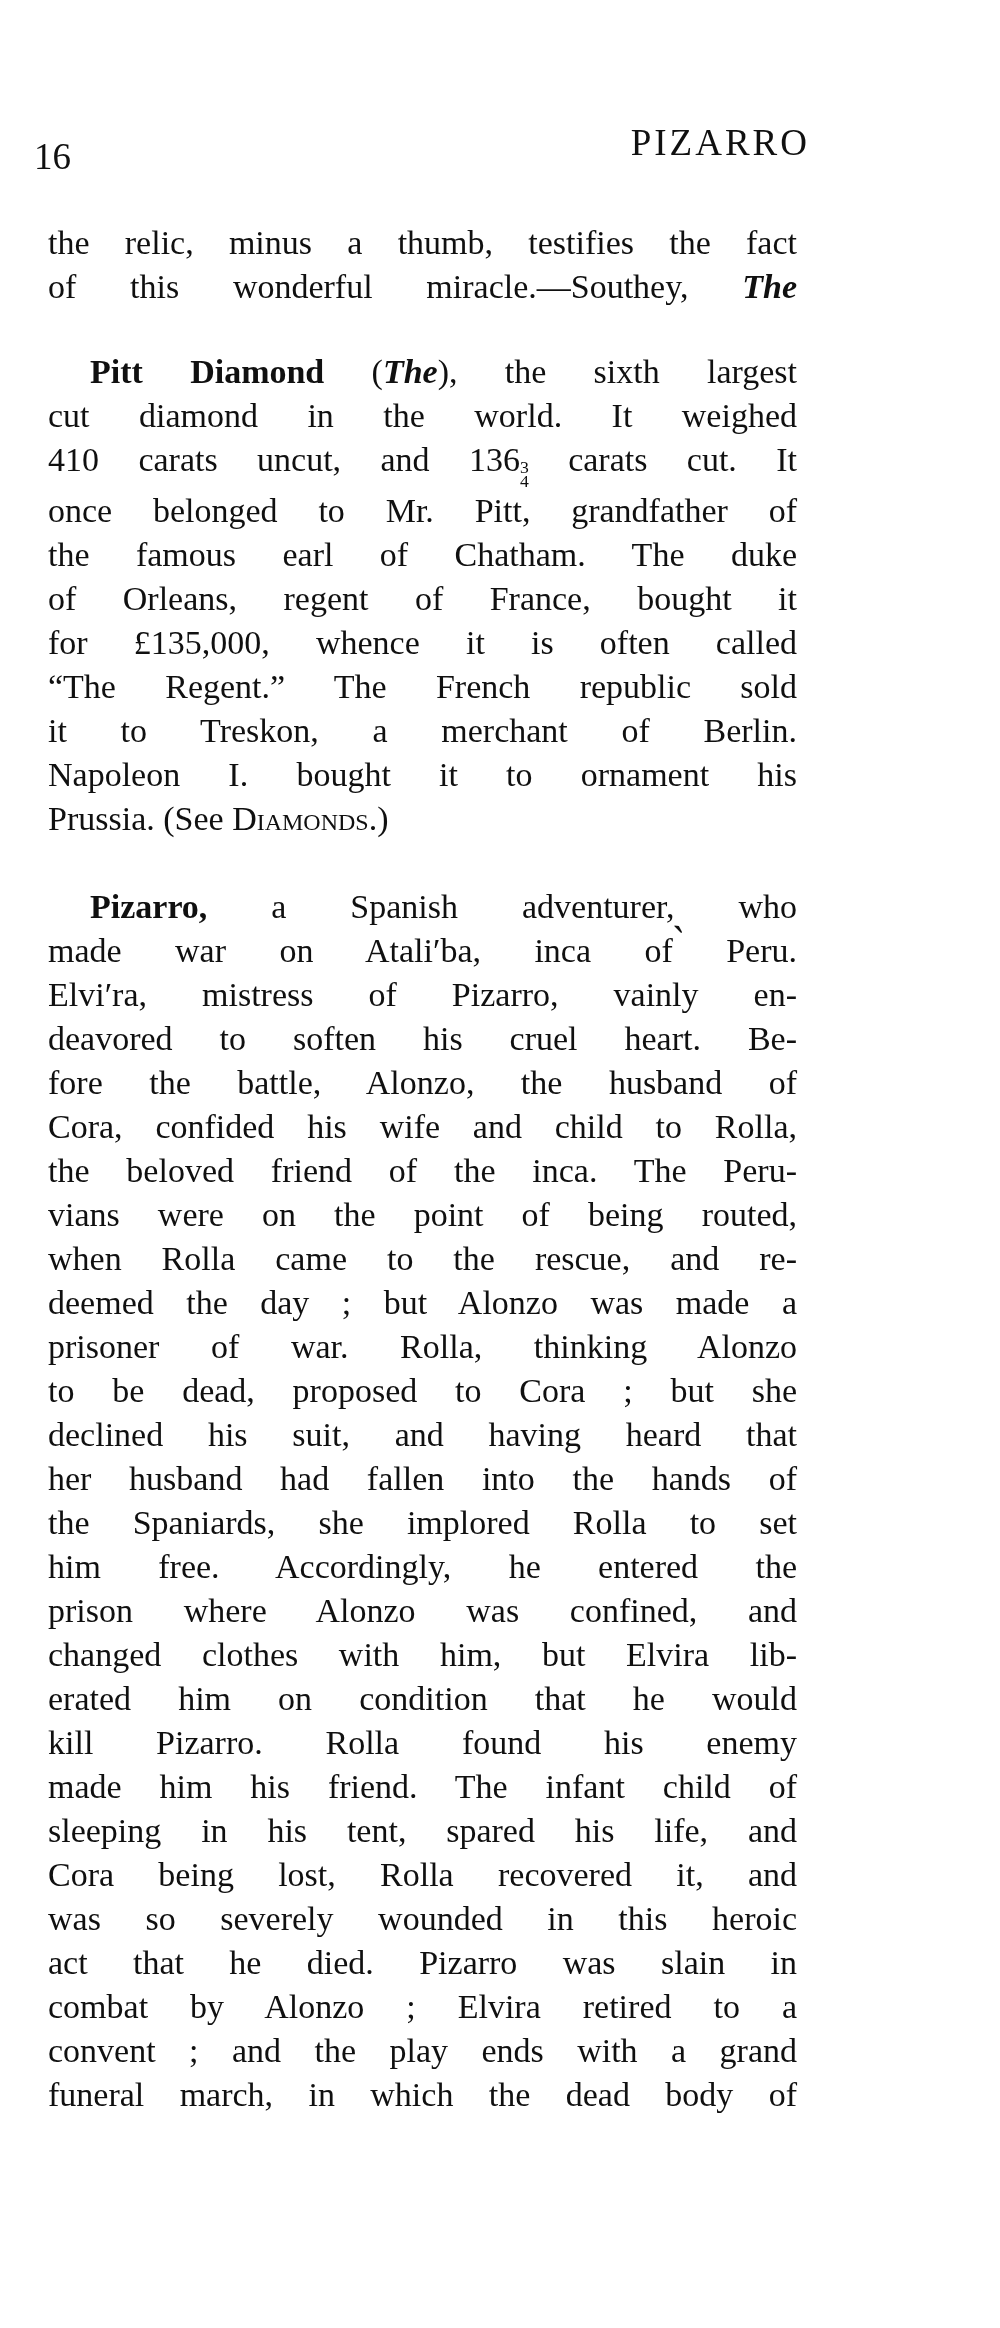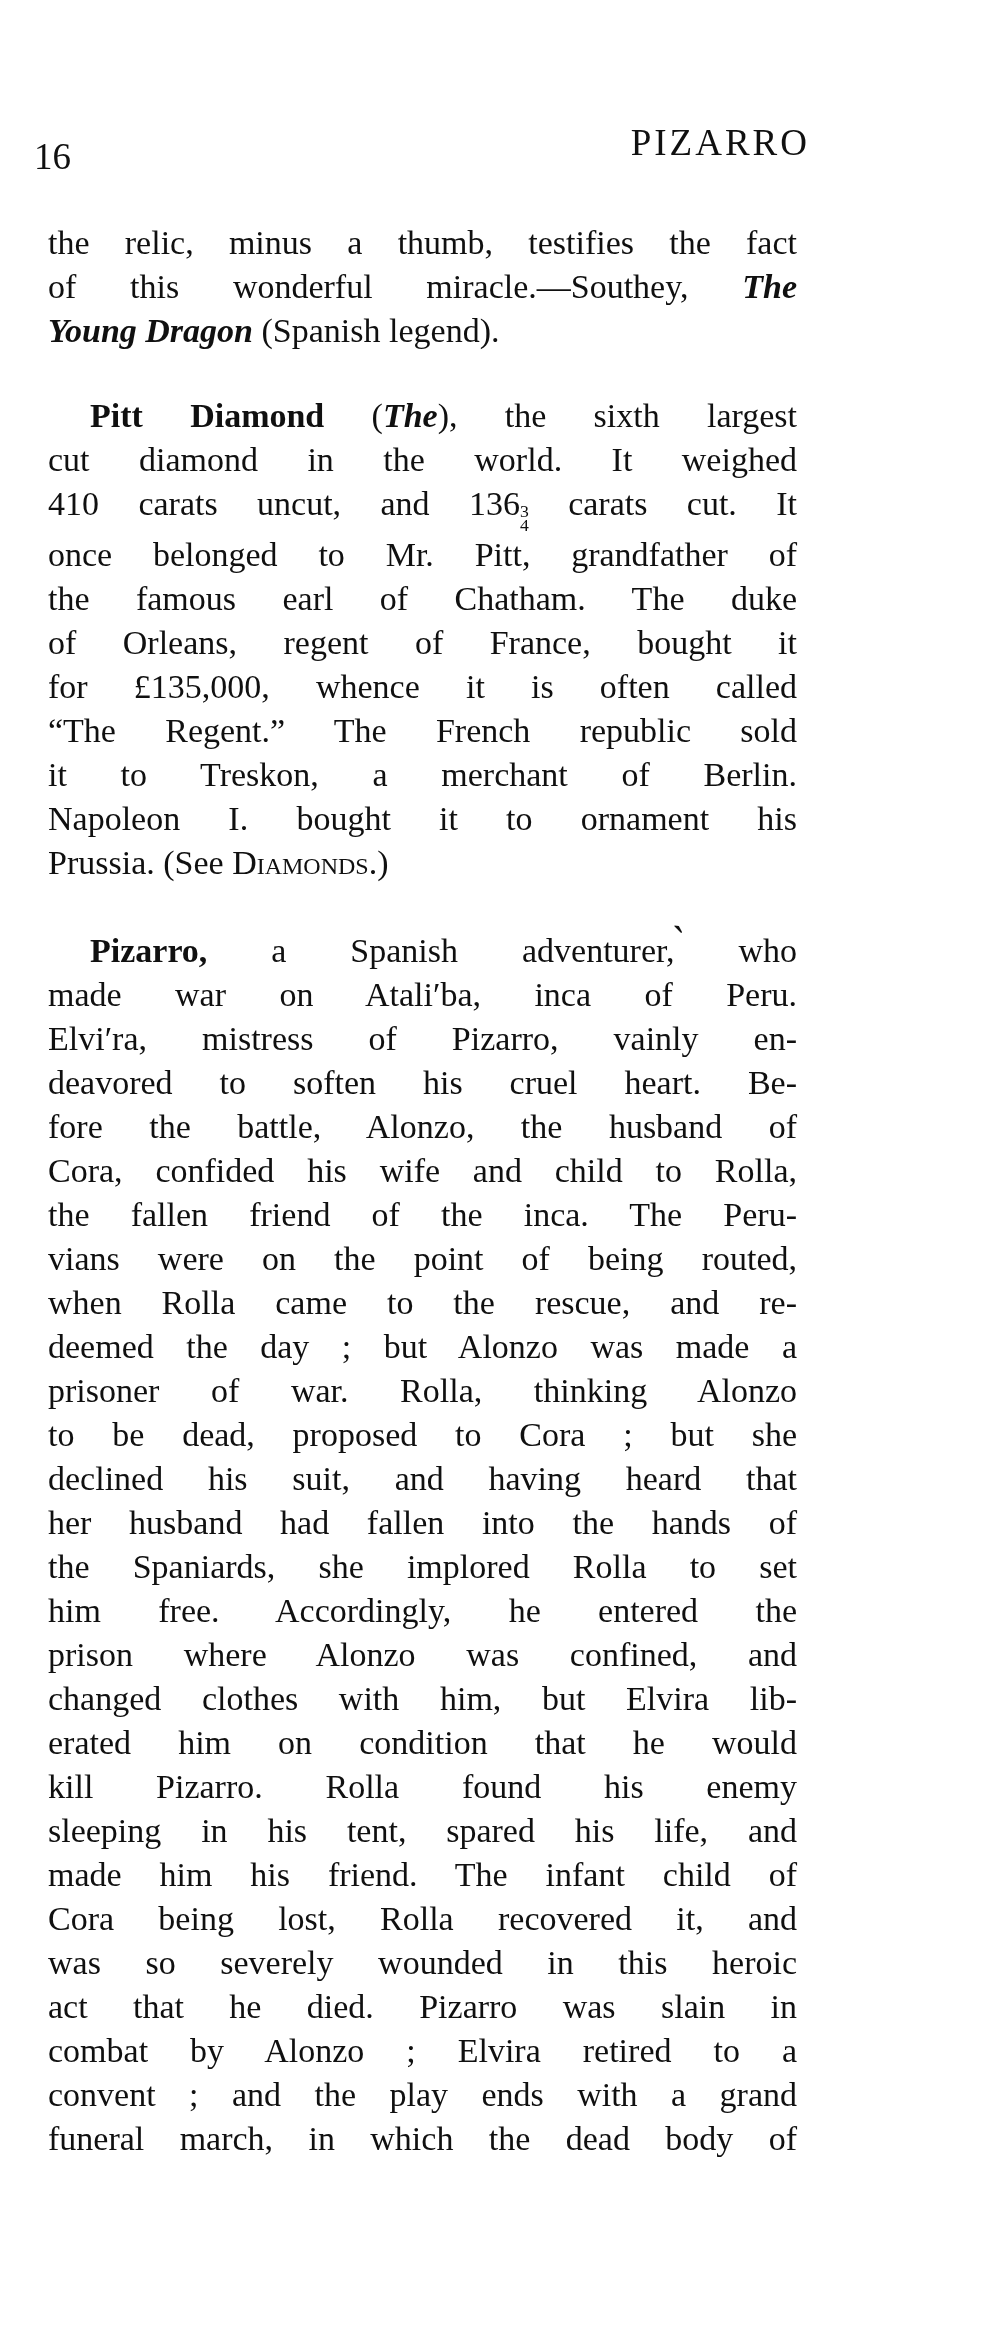--- a/index.html
+++ b/index.html
@@ -62,21 +62,20 @@
 </head>
 <body>
 
 <div class="page">
   <div class="header-pagenum">16</div>
   <div class="header-title">PIZARRO</div>
   <div class="body-col">
       <div>
         <div class="line"><span class="seg-plain">the relic, minus a thumb, testifies the fact</span></div>
         <div class="line"><span class="seg-plain">of this wonderful miracle.—Southey, </span><span class="seg-italic">The</span></div>
-        <div class="line no-just"><span class="seg-italic">Young Dragon</span><span class="seg-plain"> (Spanish legend).</span></div>
       </div>
       <div style="margin-top: 41px;">
         <div class="line indent"><span class="seg-bold">Pitt Diamond</span><span class="seg-plain"> (</span><span class="seg-italic">The</span><span class="seg-plain">), the sixth largest</span></div>
         <div class="line"><span class="seg-plain">cut diamond in the world. It weighed</span></div>
         <div class="line"><span class="seg-plain">410 carats uncut, and 136<span class="vfrac">
               <span>3</span>
               <span>4</span>
             </span> carats cut. It</span></div>
         <div class="line"><span class="seg-plain">once belonged to Mr. Pitt, grandfather of</span></div>
         <div class="line"><span class="seg-plain">the famous earl of Chatham. The duke</span></div>
@@ -87,36 +86,36 @@
         <div class="line"><span class="seg-plain">Napoleon I. bought it to ornament his</span></div>
         <div class="line no-just"><span class="seg-plain">Prussia. (See </span><span class="seg-smallcaps">Diamonds</span><span class="seg-plain">.)</span></div>
       </div>
       <div style="margin-top: 44px;">
         <div class="line indent"><span class="seg-bold">Pizarro,</span><span class="seg-plain"> a Spanish adventurer, who</span></div>
         <div class="line"><span class="seg-plain">made war on Atali′ba, inca of Peru.</span></div>
         <div class="line"><span class="seg-plain">Elvi′ra, mistress of Pizarro, vainly en-</span></div>
         <div class="line"><span class="seg-plain">deavored to soften his cruel heart. Be-</span></div>
         <div class="line"><span class="seg-plain">fore the battle, Alonzo, the husband of</span></div>
         <div class="line"><span class="seg-plain">Cora, confided his wife and child to Rolla,</span></div>
-        <div class="line"><span class="seg-plain">the fallen friend of the inca. The Peru-</span></div>
+        <div class="line"><span class="seg-plain">the beloved friend of the inca. The Peru-</span></div>
         <div class="line"><span class="seg-plain">vians were on the point of being routed,</span></div>
         <div class="line"><span class="seg-plain">when Rolla came to the rescue, and re-</span></div>
         <div class="line"><span class="seg-plain">deemed the day ; but Alonzo was made a</span></div>
         <div class="line"><span class="seg-plain">prisoner of war. Rolla, thinking Alonzo</span></div>
         <div class="line"><span class="seg-plain">to be dead, proposed to Cora ; but she</span></div>
         <div class="line"><span class="seg-plain">declined his suit, and having heard that</span></div>
         <div class="line"><span class="seg-plain">her husband had fallen into the hands of</span></div>
         <div class="line"><span class="seg-plain">the Spaniards, she implored Rolla to set</span></div>
         <div class="line"><span class="seg-plain">him free. Accordingly, he entered the</span></div>
         <div class="line"><span class="seg-plain">prison where Alonzo was confined, and</span></div>
         <div class="line"><span class="seg-plain">changed clothes with him, but Elvira lib-</span></div>
         <div class="line"><span class="seg-plain">erated him on condition that he would</span></div>
         <div class="line"><span class="seg-plain">kill Pizarro. Rolla found his enemy</span></div>
+        <div class="line"><span class="seg-plain">made him his friend. The infant child of</span></div>
         <div class="line"><span class="seg-plain">sleeping in his tent, spared his life, and</span></div>
-        <div class="line"><span class="seg-plain">made him his friend. The infant child of</span></div>
         <div class="line"><span class="seg-plain">Cora being lost, Rolla recovered it, and</span></div>
         <div class="line"><span class="seg-plain">was so severely wounded in this heroic</span></div>
         <div class="line"><span class="seg-plain">act that he died. Pizarro was slain in</span></div>
         <div class="line"><span class="seg-plain">combat by Alonzo ; Elvira retired to a</span></div>
         <div class="line"><span class="seg-plain">convent ; and the play ends with a grand</span></div>
         <div class="line"><span class="seg-plain">funeral march, in which the dead body of</span></div>
       </div>
     </div>
   <div class="stray-mark">ˋ</div>
 </div>

